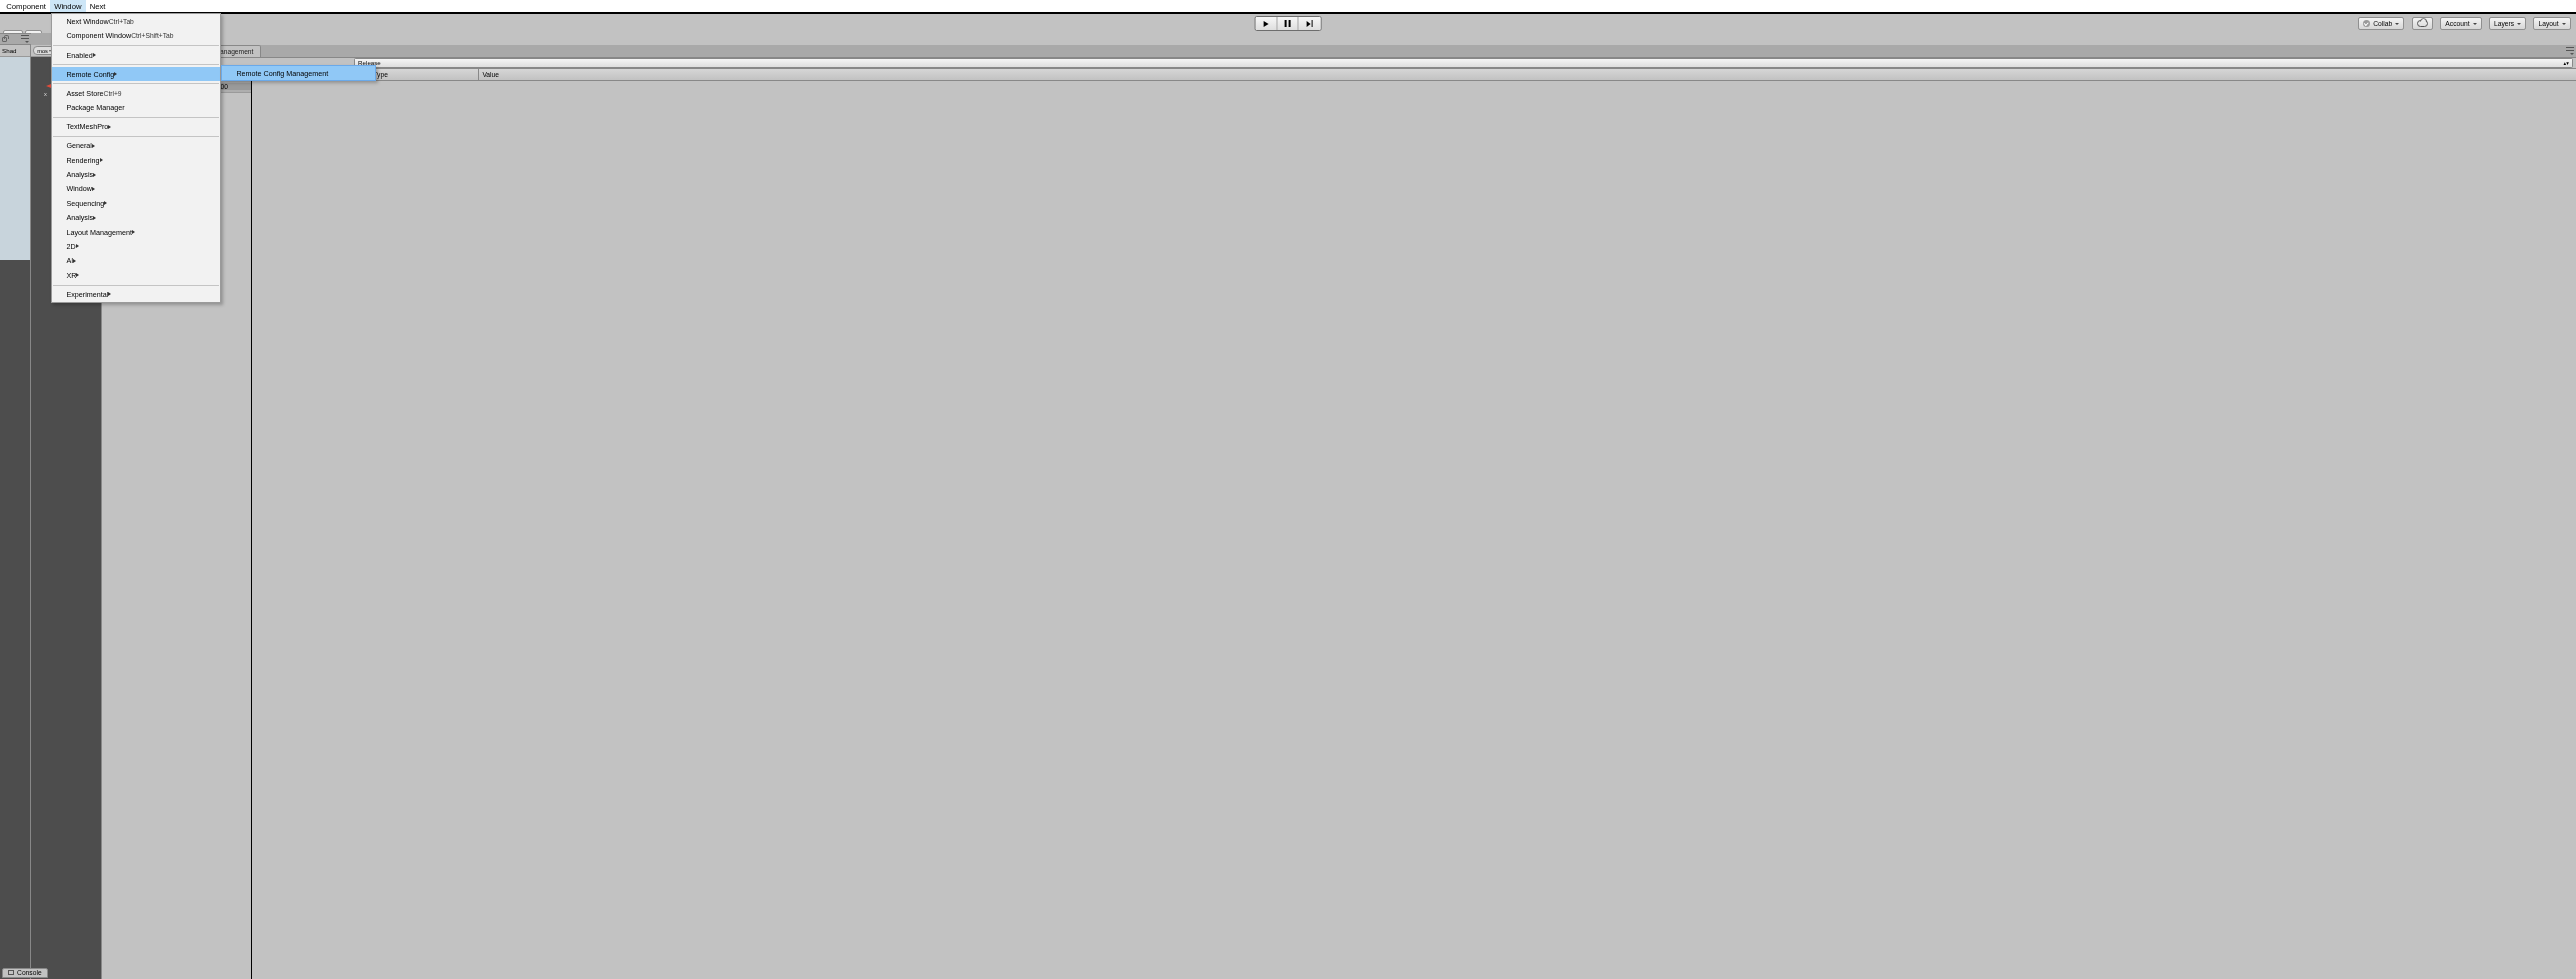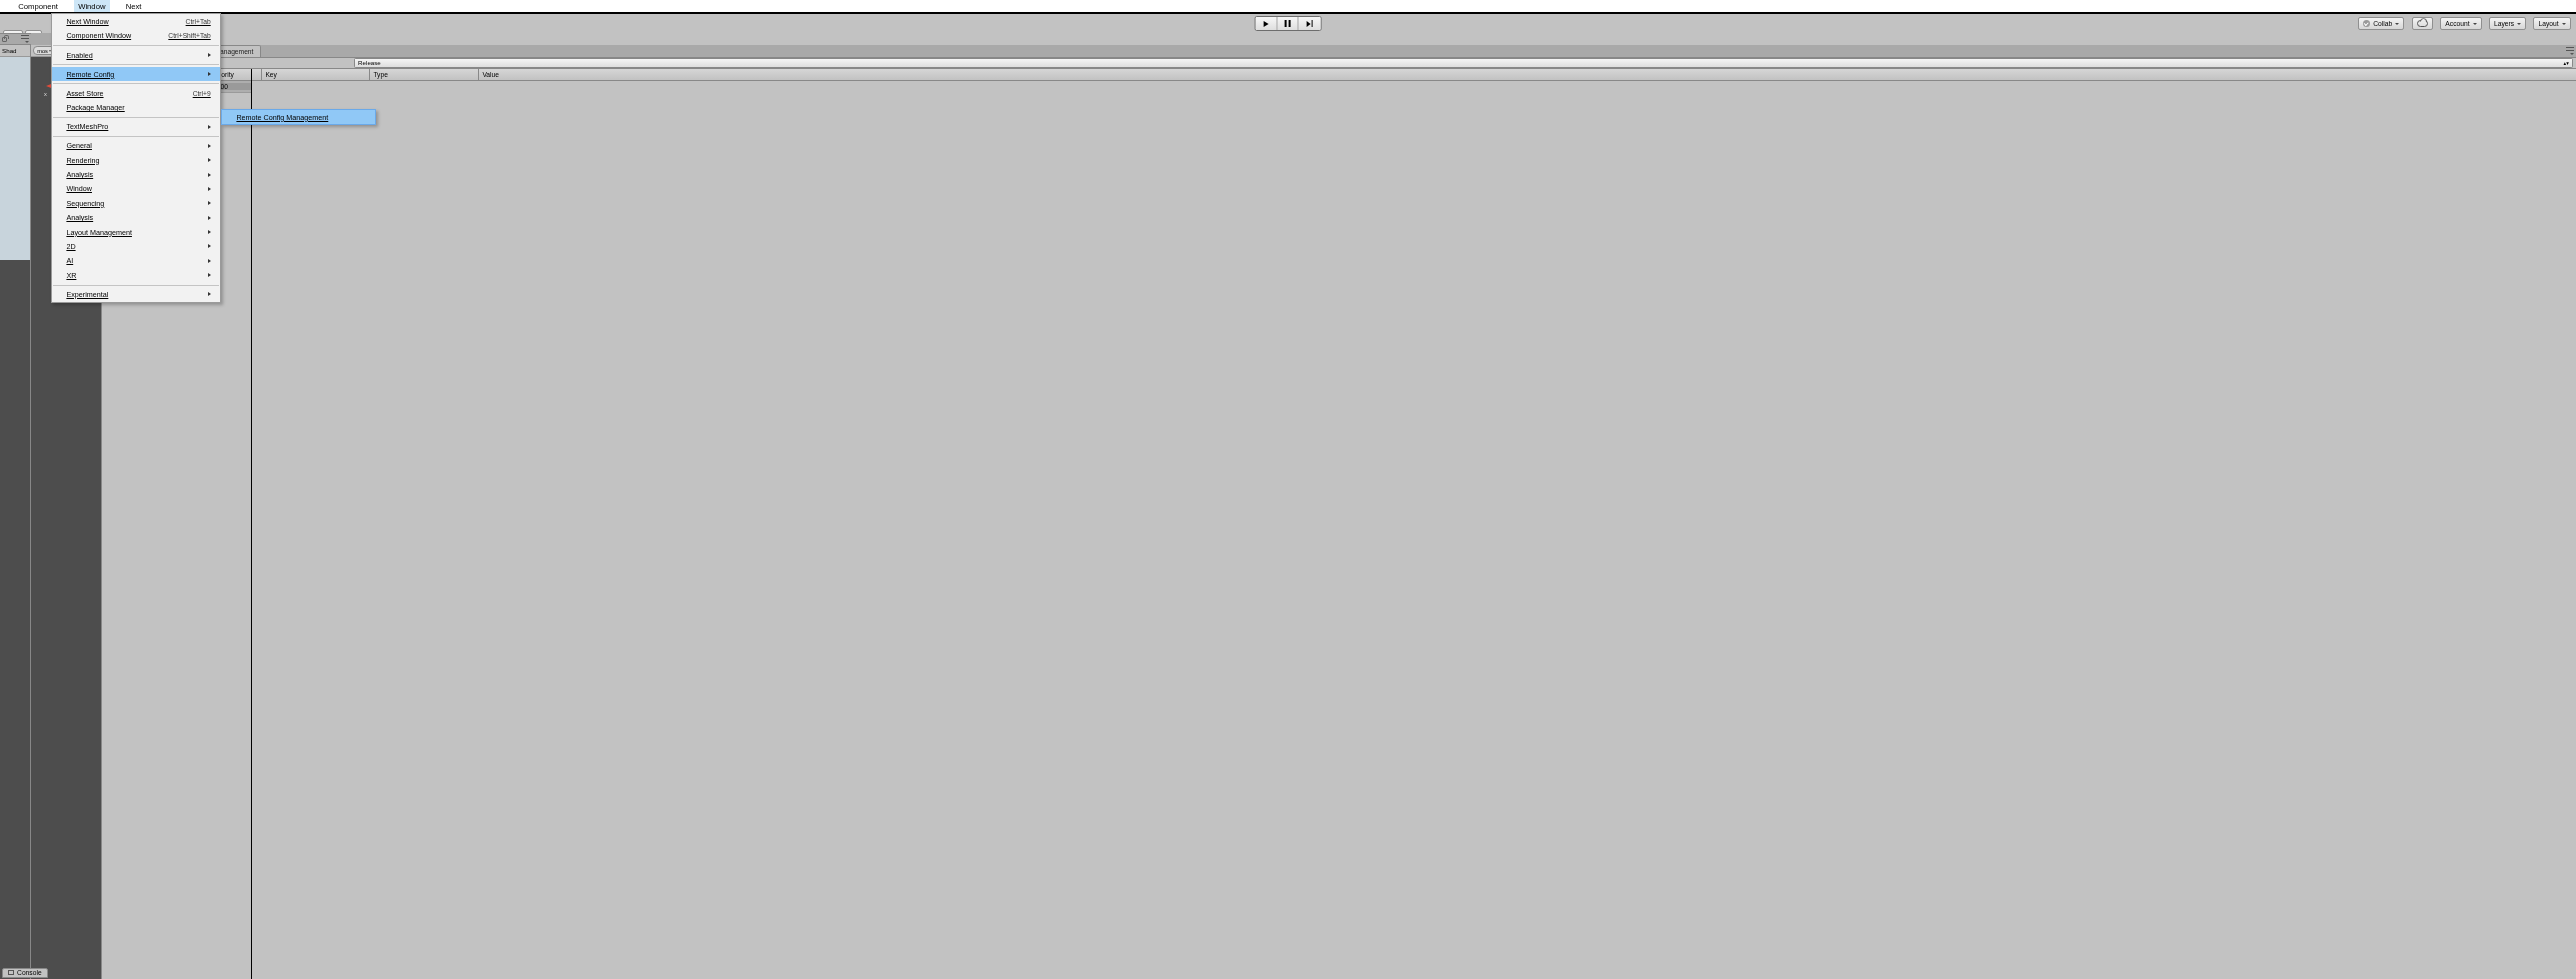--- a/index.html
+++ b/index.html
@@ -18,21 +18,20 @@
     background: #fff;
     border-bottom: 0.5px solid #000;
     padding-left: 2.1px;
     font-size: 7.7px;
     position: relative;
     z-index: 100;
   }
   .menubar-item {
     padding: 1.5px 4.1px;
     cursor: default;
-    margin-left: 12px;
   }
   .menubar-item.active {
     background: #cde6f7;
   }
 
   
   .editor {
     position: relative;
     height: calc(100% - 13.4px);
     background: #c2c2c2;
@@ -289,32 +288,31 @@
     position:absolute;
     background:#f2f2f2;
     border:0.5px solid #9a9a9a;
     box-shadow:1.5px 1.5px 3.1px rgba(0,0,0,.25);
     z-index:200;
     font-size:7.2px;
     min-width:170px;
   }
   .dropdown.window-menu{ left:51px; top:13.4px; }
   .dropdown .mi{
-    height:14.4px;display:flex;align-items:center;justify-content:space-between;
-    padding:0 9.3px 0 14.4px;cursor:default;text-decoration:underline;
+    height:14.4px;display:flex;align-items:center;justify-content:flex-start;
+    padding:0 9.3px 0 14.4px;cursor:default;
   }
   .dropdown .mi.hl{ background:#90c8f6; }
   .dropdown .mi .shortcut{color:#333;font-size:6.7px;}
   .dropdown .mi .sub-arrow{width:0;height:0;border-top:2.6px solid transparent;border-bottom:2.6px solid transparent;border-left:3.1px solid #333;}
   .dropdown .sep{height:0.5px;background:#c4c4c4;margin:2.1px 1px;}
 
   .dropdown.submenu{
     left:222px; top:67px; min-width:155px;
     border:0.5px solid #6aa9e9;
-    margin-top:44px;
   }
   .dropdown.submenu .mi.hl{ background:#90c8f6; }
 
   
   .frag-left-tool{
     position:absolute;left:3.1px;top:16px;display:flex;gap:2.1px;
   }
   .left-scene-tab{
     position:absolute;left:33px;top:32px;
   }

